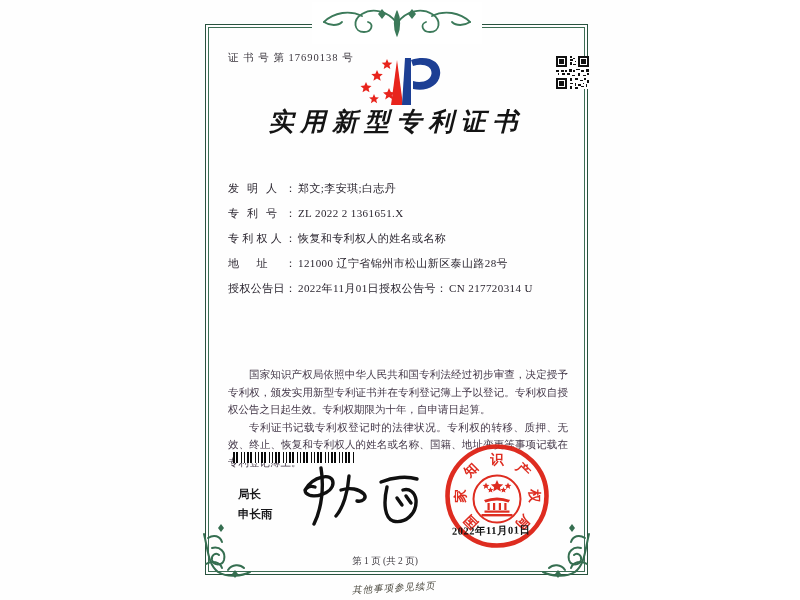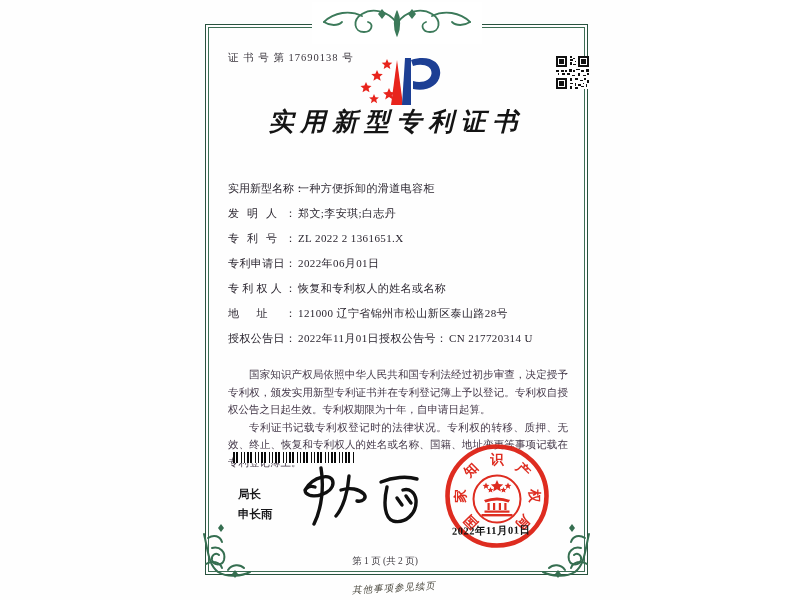--- a/index.html
+++ b/index.html
@@ -156,40 +156,28 @@
       <rect x="16" y="19" width="2" height="1"></rect>
         <rect x="19" y="18" width="1" height="2"></rect>
     </g>
   </svg>
 
   <div class="title">实用新型专利证书</div>
 
   <div class="fields">
       <div class="frow">
         <span class="gpair">
-          <span class="flabel">实用新型名称</span>
-          <span class="fvalue">一种方便拆卸的滑道电容柜</span>
-        </span>
-      </div>
-      <div class="frow">
-        <span class="gpair">
           <span class="flabel">发明人</span>
           <span class="fvalue">郑文;李安琪;白志丹</span>
         </span>
       </div>
       <div class="frow">
         <span class="gpair">
           <span class="flabel">专利号</span>
           <span class="fvalue">ZL 2022 2 1361651.X</span>
-        </span>
-      </div>
-      <div class="frow">
-        <span class="gpair">
-          <span class="flabel">专利申请日</span>
-          <span class="fvalue">2022年06月01日</span>
         </span>
       </div>
       <div class="frow">
         <span class="gpair">
           <span class="flabel">专利权人</span>
           <span class="fvalue">恢复和专利权人的姓名或名称</span>
         </span>
       </div>
       <div class="frow">
         <span class="gpair">

